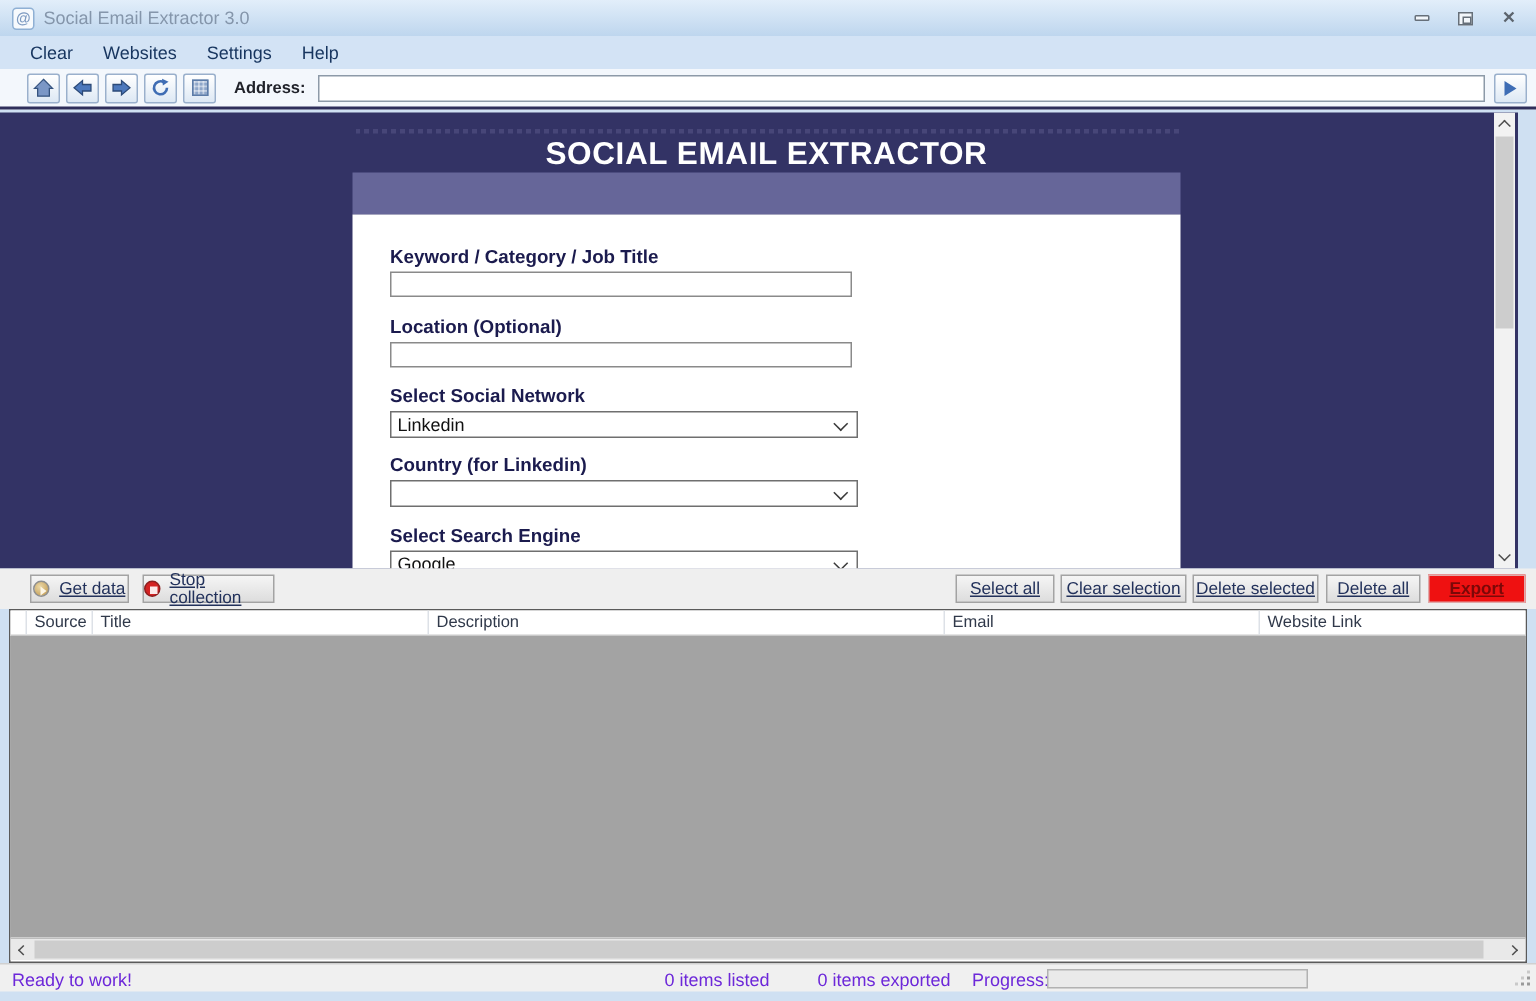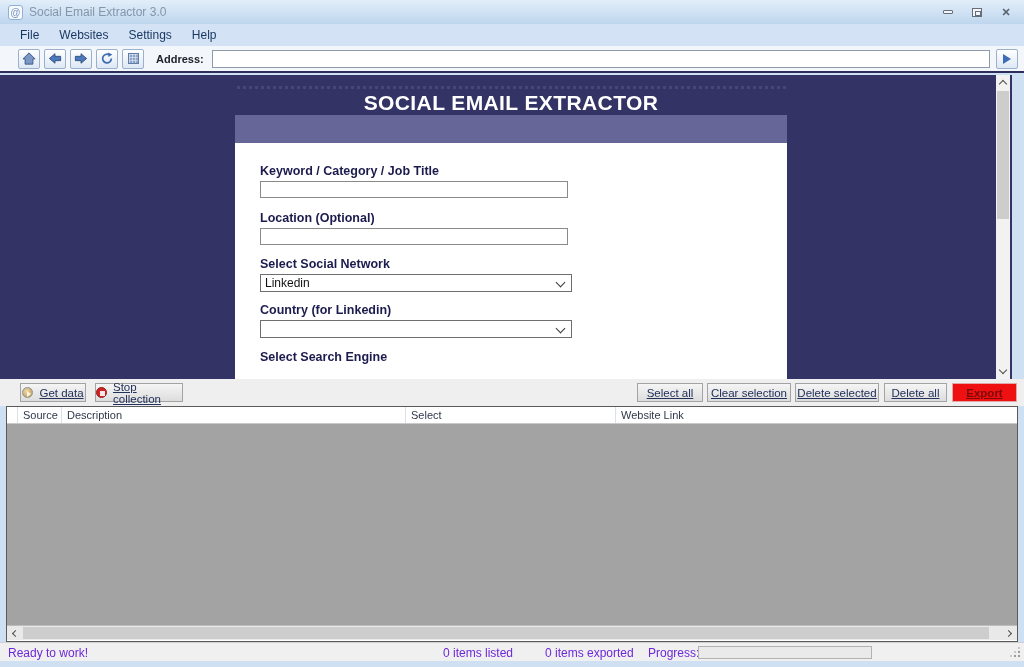--- a/index.html
+++ b/index.html
@@ -110,21 +110,21 @@
     <div class="wc">
         <span class="ic-max"></span>
       </div>
     <div class="wc">
         <span class="ic-close">✕</span>
       </div>
   </div>
 </div>
 
 <div class="menubar">
-  <div class="menu-item">File</div>
+  <div class="menu-item">Clear</div>
   <div class="menu-item">Websites</div>
   <div class="menu-item">Settings</div>
   <div class="menu-item">Help</div>
 </div>
 
 <div class="toolbar">
   <div class="tool-btn">
     <span>
       <svg width="14" height="13" viewBox="0 0 16 15">
           <path d="M8 1 L15 8 H12.5 V14 H3.5 V8 H1 Z" fill="#7b97c6" stroke="#35537f" stroke-width="1"></path>
@@ -190,20 +190,24 @@
     </div>
     <div class="fgroup" style="top:160px">
       <div class="flabel">Country (for Linkedin)</div>
       <div class="fselect">
         <span></span>
         <span class="chev"></span>
       </div>
     </div>
     <div class="fgroup" style="top:207px">
       <div class="flabel">Select Search Engine</div>
+      <div class="fselect">
+        <span>Google</span>
+        <span class="chev"></span>
+      </div>
     </div>
   </div>
 
   <div class="vscroll">
     <div class="vs-arrow vs-up">
       <span class="chev-up"></span>
     </div>
     <div class="vs-thumb"></div>
     <div class="vs-arrow vs-down">
       <span class="chev-dn"></span>
@@ -224,22 +228,23 @@
   <div class="btn" style="left:707px;width:84px">Clear selection</div>
   <div class="btn" style="left:795px;width:84px">Delete selected</div>
   <div class="btn" style="left:884px;width:63px">Delete all</div>
   <div class="btn btn-export" style="left:952px;width:65px">Export</div>
 </div>
 
 <div class="table-wrap">
   <div class="thead">
     <div class="th" style="width:11px"></div>
     <div class="th" style="width:44px">Source</div>
+    <div class="th" style="width:224px">Title</div>
     <div class="th" style="width:344px">Description</div>
-    <div class="th" style="width:210px">Select</div>
+    <div class="th" style="width:210px">Email</div>
     <div class="th" style="flex:1;border-right:none">Website Link</div>
   </div>
   <div class="tbody"></div>
   <div class="hscroll">
     <div class="hs-arrow hs-left">
       <span class="chev-l"></span>
     </div>
     <div class="hs-thumb"></div>
     <div class="hs-arrow hs-right">
       <span class="chev-r"></span>

